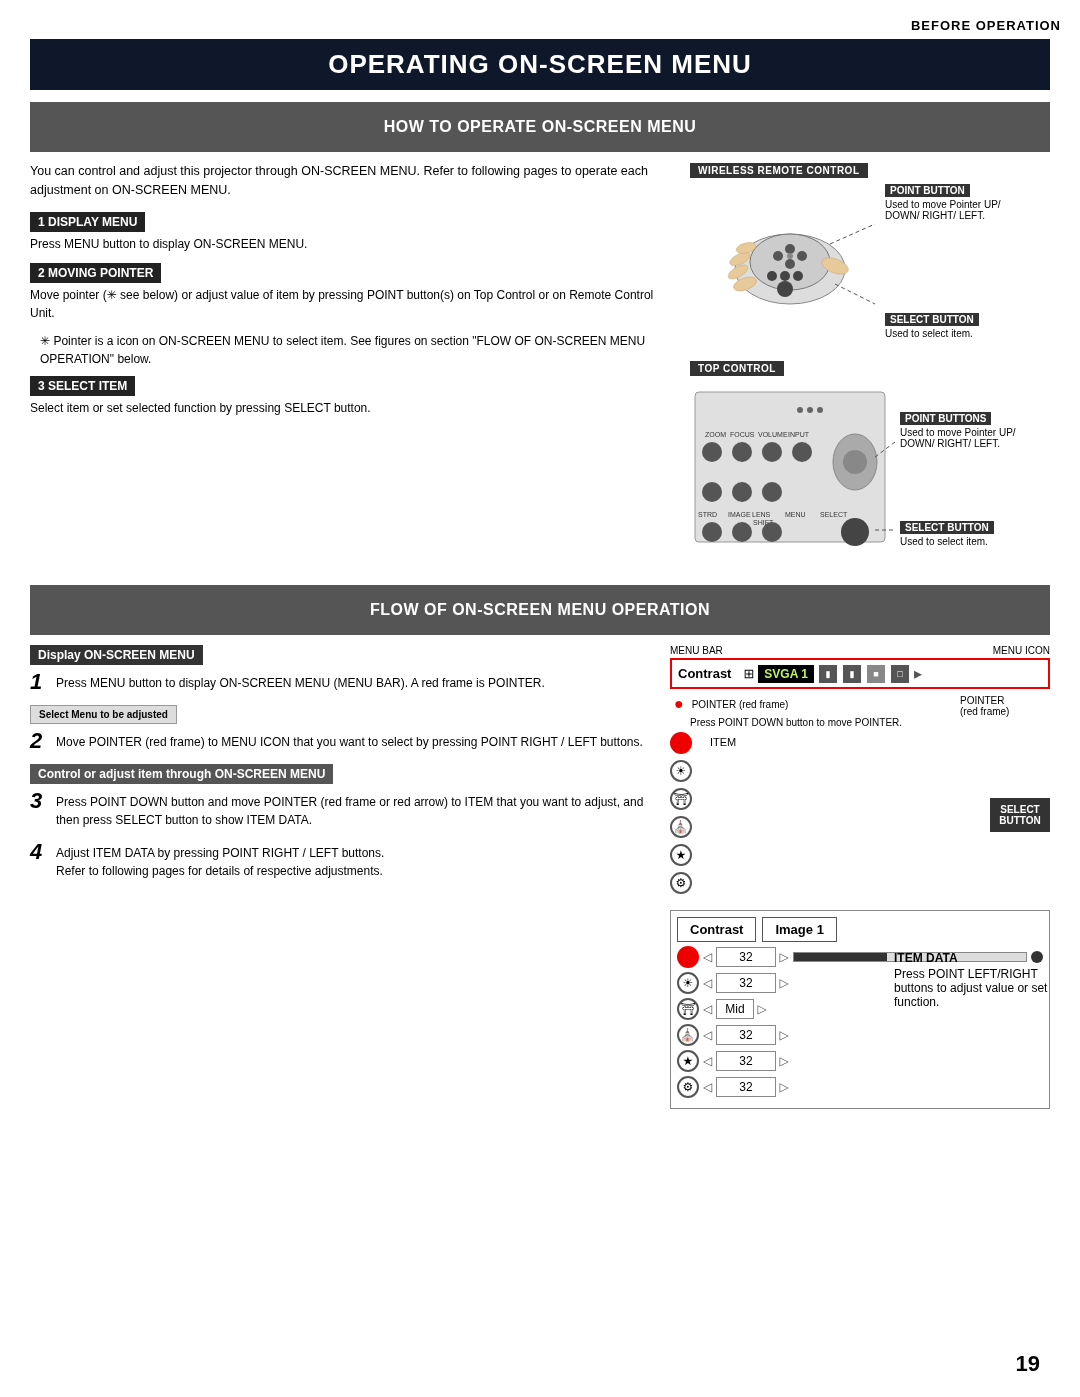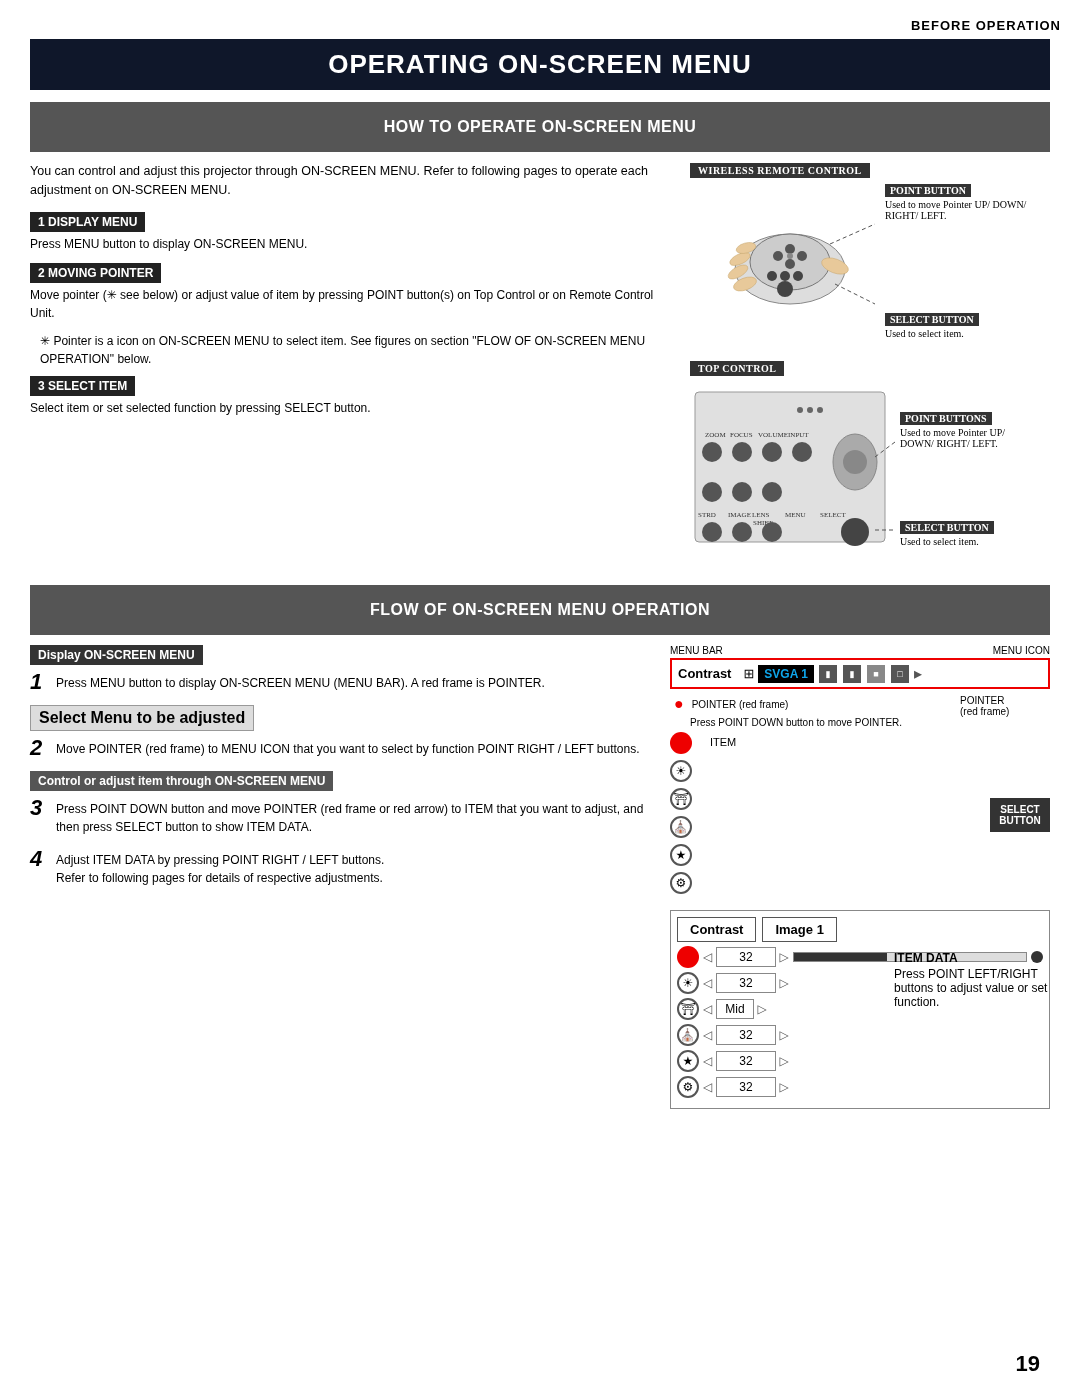--- a/index.html
+++ b/index.html
@@ -54,21 +54,20 @@
     }
 
     .left-col {
       flex: 1;
       min-width: 0;
     }
 
     .right-col {
       width: 360px;
       flex-shrink: 0;
-      font-family: Liberation Serif, serif;
     }
 
     .intro-text {
       font-size: 12.5px;
       line-height: 1.5;
       margin-bottom: 12px;
     }
 
     .step-box {
       margin-bottom: 10px;
@@ -157,21 +156,21 @@
 
     .flow-step-text {
       font-size: 12px;
       line-height: 1.5;
       padding-top: 3px;
     }
 
     .select-menu-header {
       background: #ddd;
       font-weight: bold;
-      font-size: 16px;
+      font-size: 10px;
       padding: 3px 8px;
       margin-bottom: 6px;
       display: inline-block;
       border: 1px solid #999;
     }
 
     .control-adjust-header {
       background: #555;
       color: #fff;
       font-size: 12px;
@@ -204,21 +203,21 @@
       display: inline-flex;
       align-items: center;
       justify-content: center;
       color: #fff;
       font-size: 9px;
       margin: 0 1px;
     }
 
     .menu-bar-svga {
       background: #000;
-      color: #0ea5e9;
+      color: #bef264;
       padding: 2px 6px;
       font-size: 12px;
       font-weight: bold;
     }
 
     .select-button-box {
       background: #333;
       color: #fff;
       font-size: 10px;
       font-weight: bold;
@@ -457,21 +456,21 @@
       <div class="flow-step">
         <span class="flow-step-number">1</span>
         <p class="flow-step-text">Press MENU button to display ON-SCREEN MENU (MENU BAR).  A red frame is POINTER.</p>
       </div>
     </div>
 
     <div style="margin-bottom:12px;">
       <div class="select-menu-header">Select Menu to be adjusted</div>
       <div class="flow-step">
         <span class="flow-step-number">2</span>
-        <p class="flow-step-text">Move POINTER (red frame) to MENU ICON that you want to select by function POINT RIGHT / LEFT buttons.</p>
+        <p class="flow-step-text">Move POINTER (red frame) to MENU ICON that you want to select by pressing POINT RIGHT / LEFT buttons.</p>
       </div>
     </div>
 
     <div style="margin-bottom:12px;">
       <div class="control-adjust-header">Control or adjust item through ON-SCREEN MENU</div>
       <div class="flow-step">
         <span class="flow-step-number">3</span>
         <p class="flow-step-text">Press POINT DOWN button and move POINTER (red frame or red arrow) to ITEM that you want to adjust, and then press SELECT button to show ITEM DATA.</p>
       </div>
     </div>

